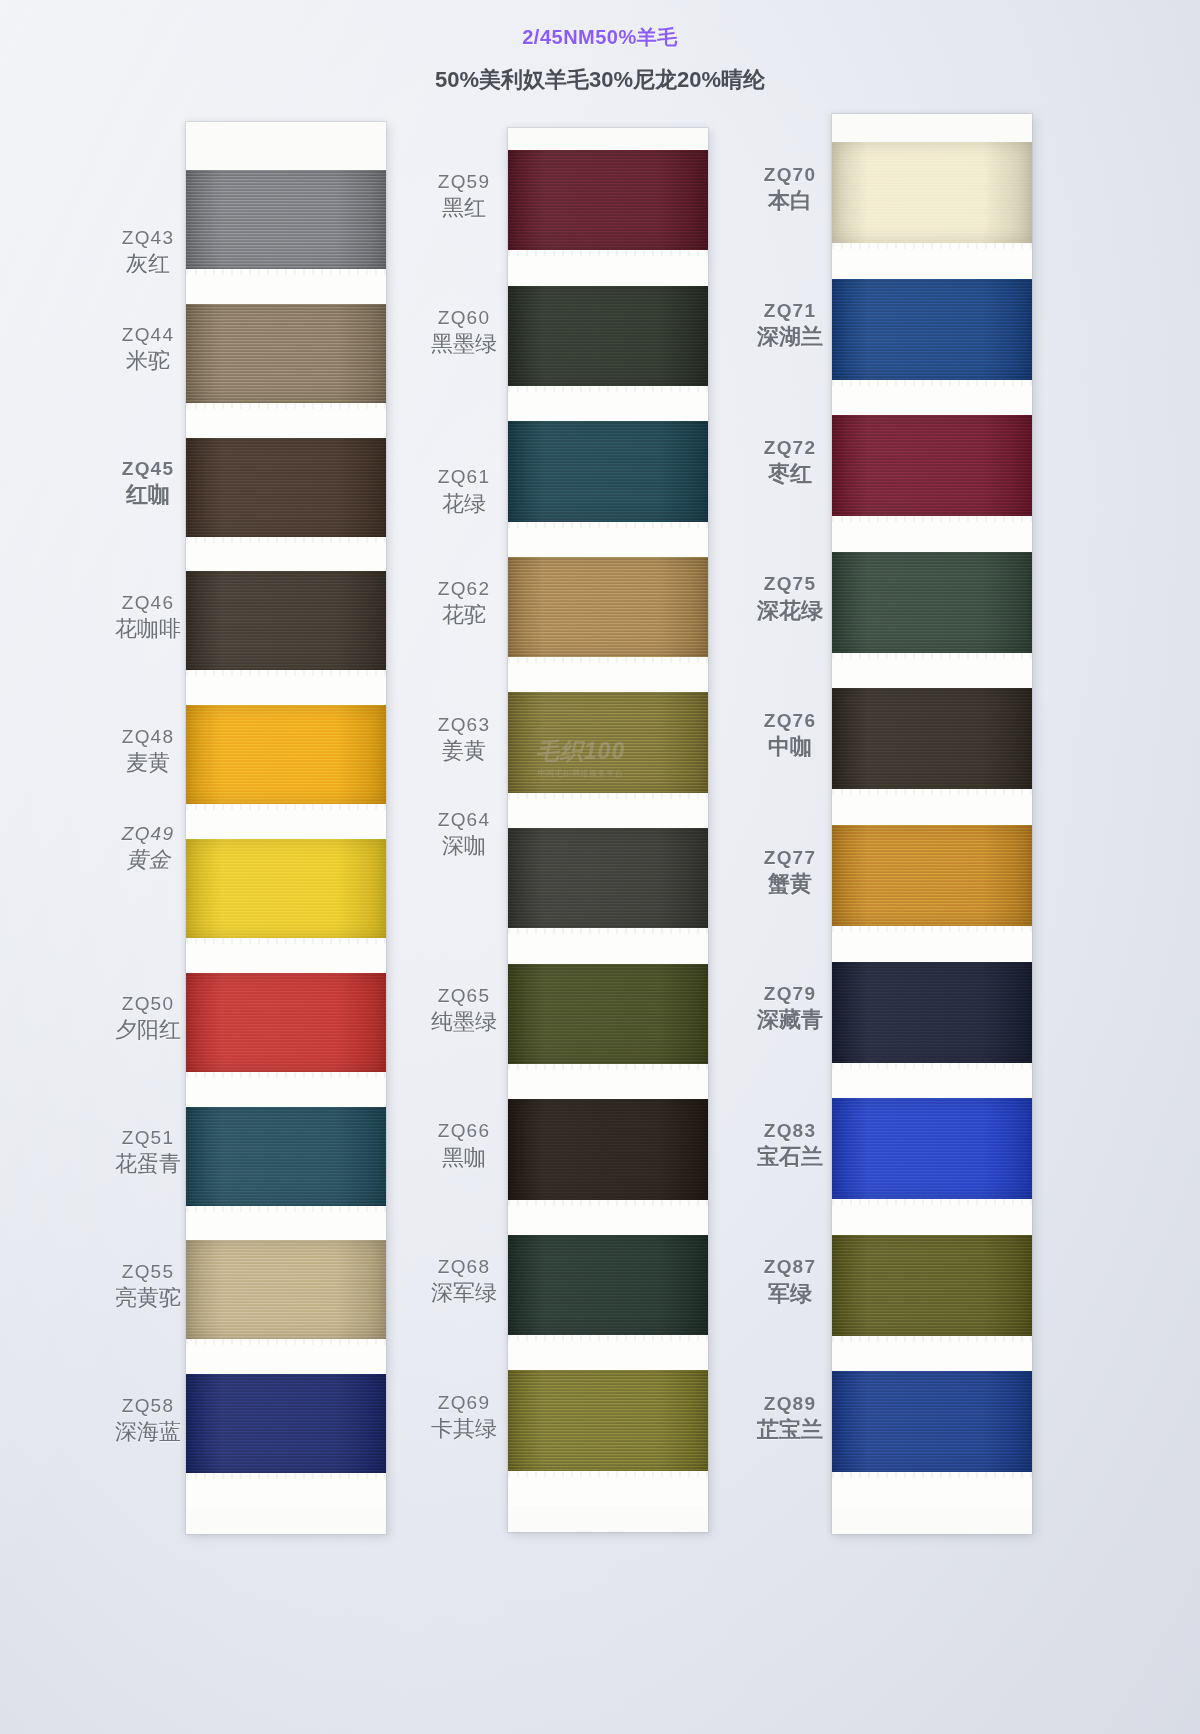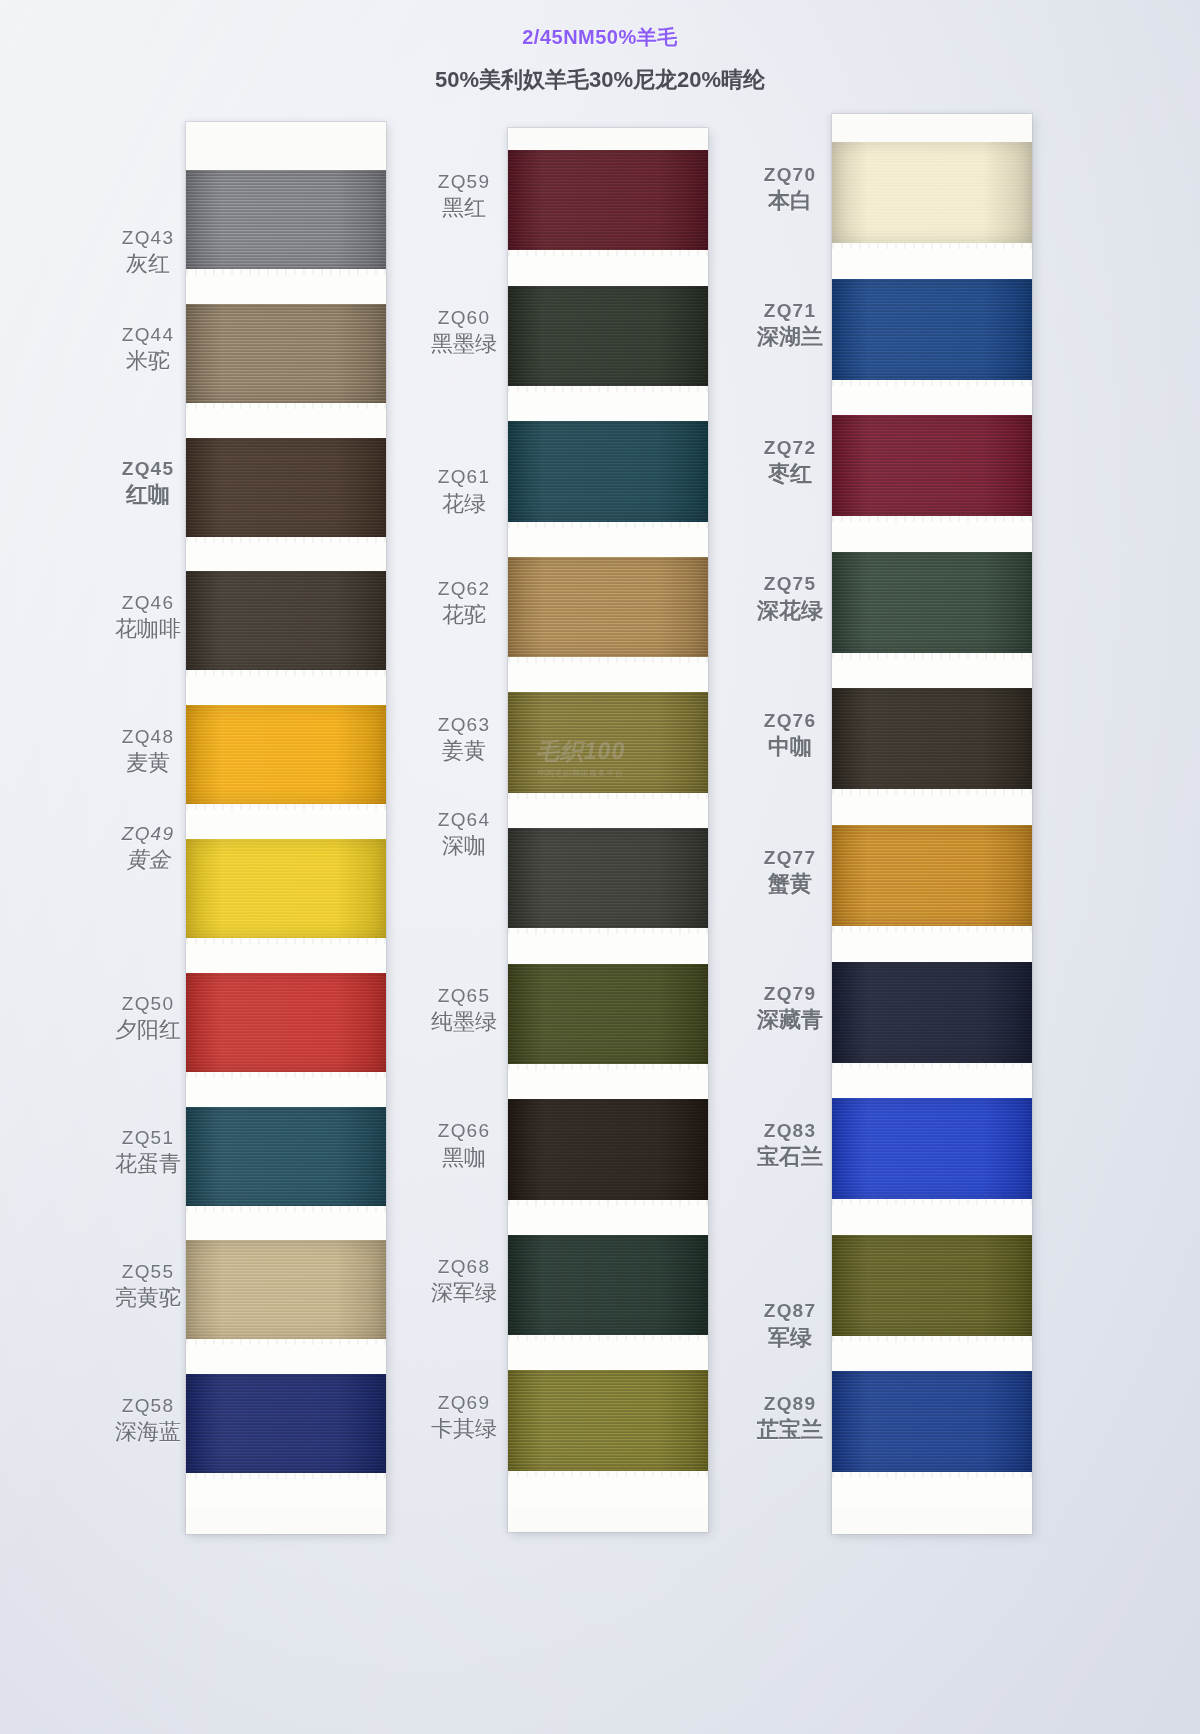--- a/index.html
+++ b/index.html
@@ -315,21 +315,21 @@
         <div class="label-name">蟹黄</div>
       </div>
       <div class="label-cell" style="top: 868.142px;">
         <div class="label-code">ZQ79</div>
         <div class="label-name">深藏青</div>
       </div>
       <div class="label-cell" style="top: 1004.74px;">
         <div class="label-code">ZQ83</div>
         <div class="label-name">宝石兰</div>
       </div>
-      <div class="label-cell" style="top: 1141.34px; margin-top: 44px;">
+      <div class="label-cell" style="top: 1141.34px;">
         <div class="label-code">ZQ87</div>
         <div class="label-name">军绿</div>
       </div>
       <div class="label-cell" style="top: 1277.94px;">
         <div class="label-code">ZQ89</div>
         <div class="label-name">芷宝兰</div>
       </div>
     </div>
   </div>
 

